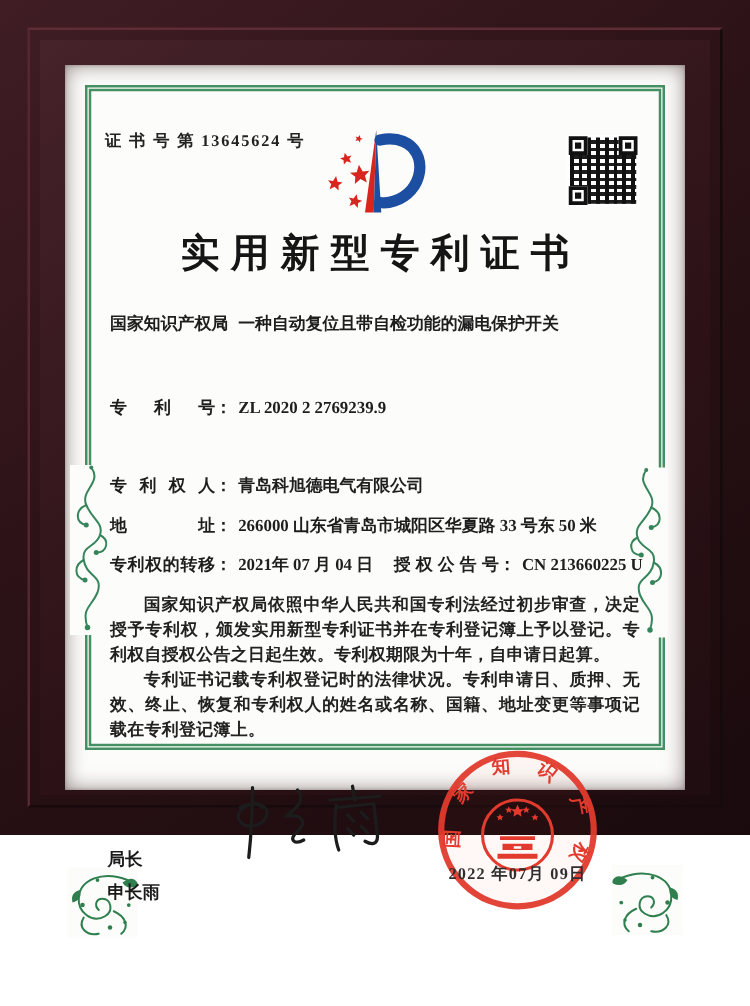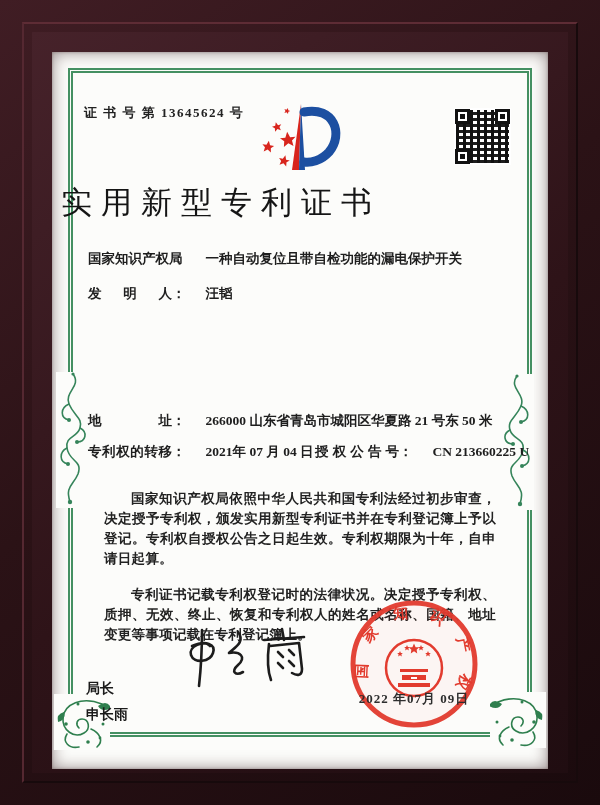--- a/index.html
+++ b/index.html
@@ -1,17 +1,17 @@
 <!DOCTYPE html>
 <html><head>
 <meta charset="utf-8">
 <style>
   html,body{margin:0;padding:0;width:600px;height:805px;overflow:hidden;
     font-family:"Liberation Serif","DejaVu Serif",serif;}
-  .scene{position:relative;width:600px;height:805px;
+  .scene{position:relative;width:600px;height:668px;
     background:linear-gradient(145deg,#401d24 0%,#2b1216 45%,#1a0a0d 100%);}
   .ridge{position:absolute;inset:22px;
     border-top:2px solid #5e2c35;border-left:2px solid #552831;
     border-right:2px solid #170a0c;border-bottom:2px solid #170a0c;}
   .ridge2{position:absolute;inset:32px;
     background:linear-gradient(145deg,#46222a 0%,#2e1318 55%,#200d11 100%);}
   .paper{position:absolute;left:52px;top:52px;right:52px;bottom:36px;
     background:#fcfcfa;
     box-shadow:inset 0 0 16px rgba(45,20,22,.5), inset 0 0 3px rgba(45,20,22,.35);}
   .gborder{position:absolute;left:16px;top:16px;right:16px;bottom:32px;
@@ -21,30 +21,30 @@
     letter-spacing:1.5px;font-weight:600;white-space:nowrap;}
   .logo{position:absolute;left:192px;top:46px;}
   .qr{position:absolute;left:402px;top:56px;width:57px;height:57px;background:#fff;}
   .qr-noise{position:absolute;inset:2px;
     background:
       repeating-linear-gradient(0deg,rgba(17,17,17,.95) 0 3px,transparent 3px 6px),
       repeating-linear-gradient(90deg,#111 0 3px,#fff 3px 7px);}
   .finder{position:absolute;width:15px;height:15px;background:#fff;border:3px solid #111;box-sizing:border-box;}
   .finder::after{content:"";position:absolute;inset:2px;background:#111;}
   .f-tl{left:1px;top:1px}.f-tr{right:1px;top:1px}.f-bl{left:1px;bottom:1px}
-  .title{position:absolute;left:0;right:0;top:130px;text-align:left;
-    font-size:31px;font-weight:400;color:#151515;letter-spacing:9px;text-indent:9px;}
+  .title{position:absolute;left:0;right:0;top:130px;text-align:center;
+    font-size:31px;font-weight:700;color:#151515;letter-spacing:9px;text-indent:9px;}
   .frow{position:absolute;left:36px;right:20px;height:20px;font-size:13.5px;
     color:#1e1e1e;font-weight:600;white-space:nowrap;}
   .flabel{display:inline-block;width:84px;text-align:justify;text-align-last:justify;vertical-align:top;}
-  .fvalue{margin-left:20px;}
+  .fvalue{margin-left:5px;}
   .grant2{position:absolute;left:227px;top:0;font-family:Liberation Serif, serif;}
   .paras{position:absolute;left:36px;right:36px;top:422px;font-size:13.5px;
     line-height:20px;color:#222;font-weight:600;text-align:justify;letter-spacing:.3px;}
-  .paras p{margin:16px;text-indent:2em;font-family:Liberation Mono, monospace;}
+  .paras p{margin:0;text-indent:2em;}
   .signer{position:absolute;left:34px;top:590px;font-size:14px;font-weight:700;
     color:#1b1b1b;line-height:26px;margin-top:34px;}
   .sig{position:absolute;left:120px;top:572px;}
   .seal{position:absolute;left:296px;top:546px;}
   .seal-date{position:absolute;left:292px;top:638px;width:140px;text-align:center;
     font-size:13px;color:#2e2e2e;font-weight:600;letter-spacing:1px;white-space:nowrap;}
 </style>
 </head>
 <body>
 
@@ -145,36 +145,39 @@
       <div class="finder f-tl"></div>
       <div class="finder f-tr"></div>
       <div class="finder f-bl"></div>
     </div>
 
     <div class="title">实用新型专利证书</div>
 
     <div class="frow" style="top:198px">
       <span class="flabel">国家知识产权局</span><span>：</span><span class="fvalue">一种自动复位且带自检功能的漏电保护开关</span>
     </div>
-    <div class="frow" style="top:233px">
-      <span class="flabel">发明人</span><span>：</span><span class="fvalue">汪韬</span>
+    <div class="frow" style="top:265px">
+      <span class="flabel">专利号</span><span>：</span><span class="fvalue">ZL 2020 2 2769239.9</span>
+    </div>
+    <div class="frow" style="top:328px">
+      <span class="flabel">专利权人</span><span>：</span><span class="fvalue">青岛科旭德电气有限公司</span>
     </div>
     <div class="frow" style="top:360px">
-      <span class="flabel">地址</span><span>：</span><span class="fvalue">266000 山东省青岛市城阳区华夏路 21 号东 50 米</span>
+      <span class="flabel">地址</span><span>：</span><span class="fvalue">266000 山东省青岛市城阳区华夏路 33 号东 50 米</span>
     </div>
     <div class="frow" style="top:391px">
       <span class="flabel">专利权的转移</span><span>：</span><span class="fvalue">2021年 07 月 04 日</span>
       <span class="grant2">
         <span class="flabel">授权公告号</span><span>：</span><span class="fvalue">CN 213660225 U</span>
       </span>
     </div>
 
     <div class="paras">
       <p>国家知识产权局依照中华人民共和国专利法经过初步审查，决定授予专利权，颁发实用新型专利证书并在专利登记簿上予以登记。专利权自授权公告之日起生效。专利权期限为十年，自申请日起算。</p>
-      <p>专利证书记载专利权登记时的法律状况。决定授予专利权、质押、无效、终止、恢复和专利权人的姓名或名称、国籍、地址变更等事项记载在专利登记簿上。</p>
+      <p>专利证书记载专利权登记时的法律状况。专利申请日、质押、无效、终止、恢复和专利权人的姓名或名称、国籍、地址变更等事项记载在专利登记簿上。</p>
     </div>
 
     <div class="signer">
       <div>局长</div>
       <div>申长雨</div>
     </div>
 
     <svg class="sig" width="150" height="75" viewBox="0 0 150 75">
       <g stroke="#1c1c1c" stroke-width="2.6" fill="none" stroke-linecap="round" stroke-linejoin="round">
         <path d="M20,22 C34,16 44,20 41,29 C38,38 22,40 19,31 C16,23 32,15 38,22"></path>

